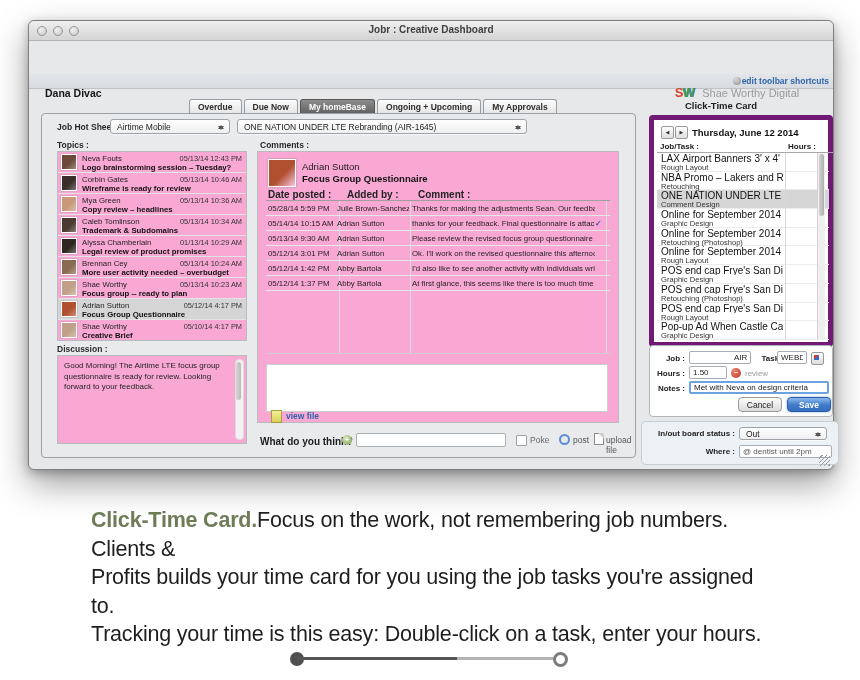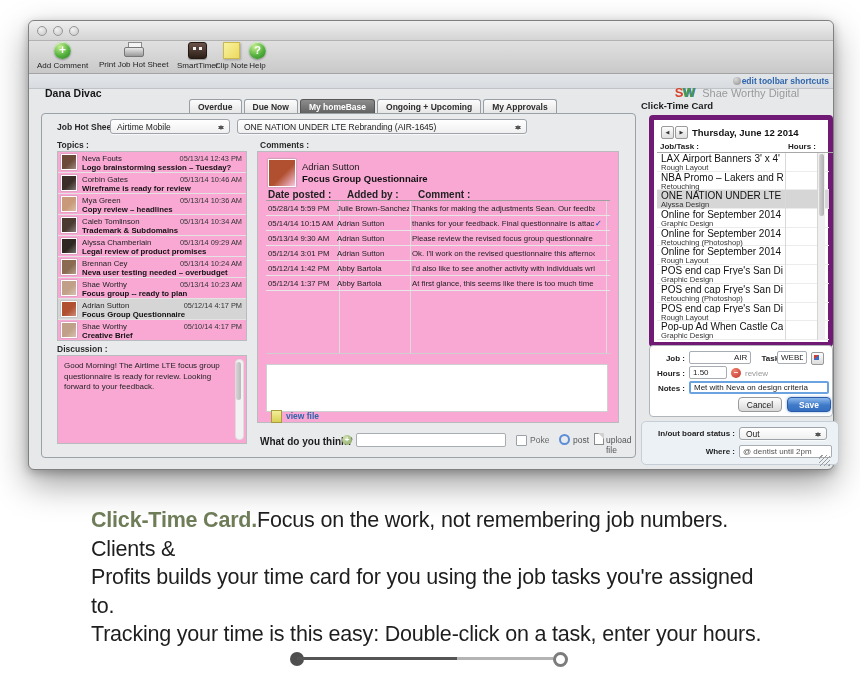--- a/index.html
+++ b/index.html
@@ -46,21 +46,21 @@
   #tabs{left:160px;top:78px;height:14px;display:flex;align-items:flex-start;}
   .tab{height:14px;box-sizing:border-box;padding:0 8px;margin-right:2px;display:flex;align-items:center;
        font-size:8.5px;font-weight:bold;color:#2d2d2d;background:linear-gradient(#fcfcfc,#e6e6e6);
        border:1px solid #989ea4;border-bottom:none;border-radius:3px 3px 0 0;}
   .tab.active{background:linear-gradient(#8d8d8d,#636363);color:#fff;border-color:#565656;}
   #brand{left:612px;top:62px;width:192px;text-align:center;}
   #brand .logo{font-size:13px;font-weight:bold;letter-spacing:-1px;}
   #brand .logo-s{color:#d8432e;}
   #brand .logo-w{color:#4a9a3e;text-shadow:1px 0 0 #3f7fd0;}
   #brand .bname{font-size:11px;color:#9a9a9a;margin-left:4px;}
-  #tc-title{left:612px;top:79px;width:160px;font-size:9.5px;font-weight:bold;color:#1c1c1c;}
+  #tc-title{left:612px;top:79px;width:160px;text-align:center;font-size:9.5px;font-weight:bold;color:#1c1c1c;}
   
   #mainbox{left:12px;top:92px;width:595px;height:345px;background:#e8eaec;
        border:1px solid #9aa1a7;border-radius:4px;box-sizing:border-box;}
   .lbl{font-size:8.5px;font-weight:bold;color:#2a2a2a;}
   .select{background:linear-gradient(#ffffff,#f0f0f0);border:1px solid #9da3a9;border-radius:3px;
        font-size:8.5px;color:#1c1c1c;display:flex;align-items:center;padding:0 14px 0 6px;box-sizing:border-box;
        box-shadow:0 1px 1px rgba(255,255,255,.7);white-space:nowrap;overflow:hidden;}
   .sel-arrows{position:absolute;right:4px;top:50%;margin-top:-4px;width:7px;height:9px;}
   .sel-arrows::before{content:"";position:absolute;left:0;top:-1px;border:3px solid transparent;border-bottom:4px solid #555;}
   .sel-arrows::after{content:"";position:absolute;left:0;bottom:-1px;border:3px solid transparent;border-top:4px solid #555;}
@@ -161,44 +161,23 @@
 
 <div id="stage">
   <div id="win" class="abs">
 
     <div id="titlebar" class="abs">
       <div class="lights abs">
         <div class="light"></div>
         <div class="light"></div>
         <div class="light"></div>
       </div>
-    </div>
-
-    <div id="toolbar" class="abs">
-        <div class="tb-item" style="left: 8px;">
-          <div class="tb-icon icon-add-comment-icon"></div>
-          <div class="tb-label">Add Comment</div>
-        </div>
-        <div class="tb-item" style="left: 70px;">
-          <div class="tb-icon icon-printer-icon"></div>
-          <div class="tb-label">Print Job Hot Sheet</div>
-        </div>
-        <div class="tb-item" style="left: 148px;">
-          <div class="tb-icon icon-smarttimer-icon"></div>
-          <div class="tb-label">SmartTimer</div>
-        </div>
-        <div class="tb-item" style="left: 186px;">
-          <div class="tb-icon icon-clip-note-icon"></div>
-          <div class="tb-label">Clip Note</div>
-        </div>
-        <div class="tb-item" style="left: 220px;">
-          <div class="tb-icon icon-help-icon"></div>
-          <div class="tb-label">Help</div>
-        </div>
-      </div>
+      <div id="win-title" class="abs">Jobr : Creative Dashboard</div>
+    </div>
+
 
     <div id="shortcut-strip" class="abs">
       <div class="gear-dot"></div>
       <div id="shortcut-link">edit toolbar shortcuts</div>
     </div>
 
     <div id="username" class="abs">Dana Divac</div>
 
     <div id="tabs" class="abs">
         <div class="tab">Overdue</div>
@@ -256,31 +235,31 @@
             <div class="t-line1">
               <span>Caleb Tomlinson</span>
               <span class="t-date">05/13/14 10:34 AM</span>
             </div>
             <div class="t-subj">Trademark &amp; Subdomains</div>
           </div>
           <div class="topic-row">
             <div class="t-avatar" style="background: linear-gradient(135deg, rgb(46, 38, 32) 55%, rgba(255, 255, 255, 0.35)) rgb(46, 38, 32);"></div>
             <div class="t-line1">
               <span>Alyssa Chamberlain</span>
-              <span class="t-date">05/13/14 09:29 AM</span>
+              <span class="t-date">01/13/14 10:29 AM</span>
             </div>
             <div class="t-subj">Legal review of product promises</div>
           </div>
           <div class="topic-row">
             <div class="t-avatar" style="background: linear-gradient(135deg, rgb(138, 106, 80) 55%, rgba(255, 255, 255, 0.35)) rgb(138, 106, 80);"></div>
             <div class="t-line1">
               <span>Brennan Cey</span>
               <span class="t-date">05/13/14 10:24 AM</span>
             </div>
-            <div class="t-subj">Neva user testing needed – overbudget</div>
+            <div class="t-subj">More user activity needed – overbudget</div>
           </div>
           <div class="topic-row">
             <div class="t-avatar" style="background: linear-gradient(135deg, rgb(192, 160, 136) 55%, rgba(255, 255, 255, 0.35)) rgb(192, 160, 136);"></div>
             <div class="t-line1">
               <span>Shae Worthy</span>
               <span class="t-date">05/13/14 10:23 AM</span>
             </div>
             <div class="t-subj">Focus group -- ready to plan</div>
           </div>
           <div class="topic-row selected">
@@ -387,21 +366,21 @@
           <div class="j-row">
             <div class="j-job">LAX Airport Banners 3' x 4'</div>
             <div class="j-task">Rough Layout</div>
           </div>
           <div class="j-row">
             <div class="j-job">NBA Promo – Lakers and Rockets</div>
             <div class="j-task">Retouching</div>
           </div>
           <div class="j-row selected">
             <div class="j-job">ONE NATION UNDER LTE Rebranding</div>
-            <div class="j-task">Alyssa Design</div>
+            <div class="j-task">Comment Design</div>
           </div>
           <div class="j-row">
             <div class="j-job">Online for September 2014</div>
             <div class="j-task">Graphic Design</div>
           </div>
           <div class="j-row">
             <div class="j-job">Online for September 2014</div>
             <div class="j-task">Retouching (Photoshop)</div>
           </div>
           <div class="j-row">

